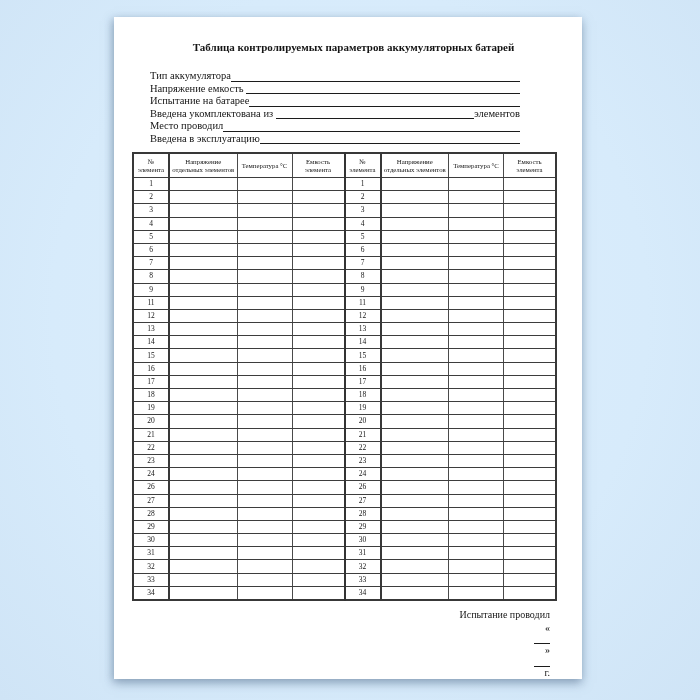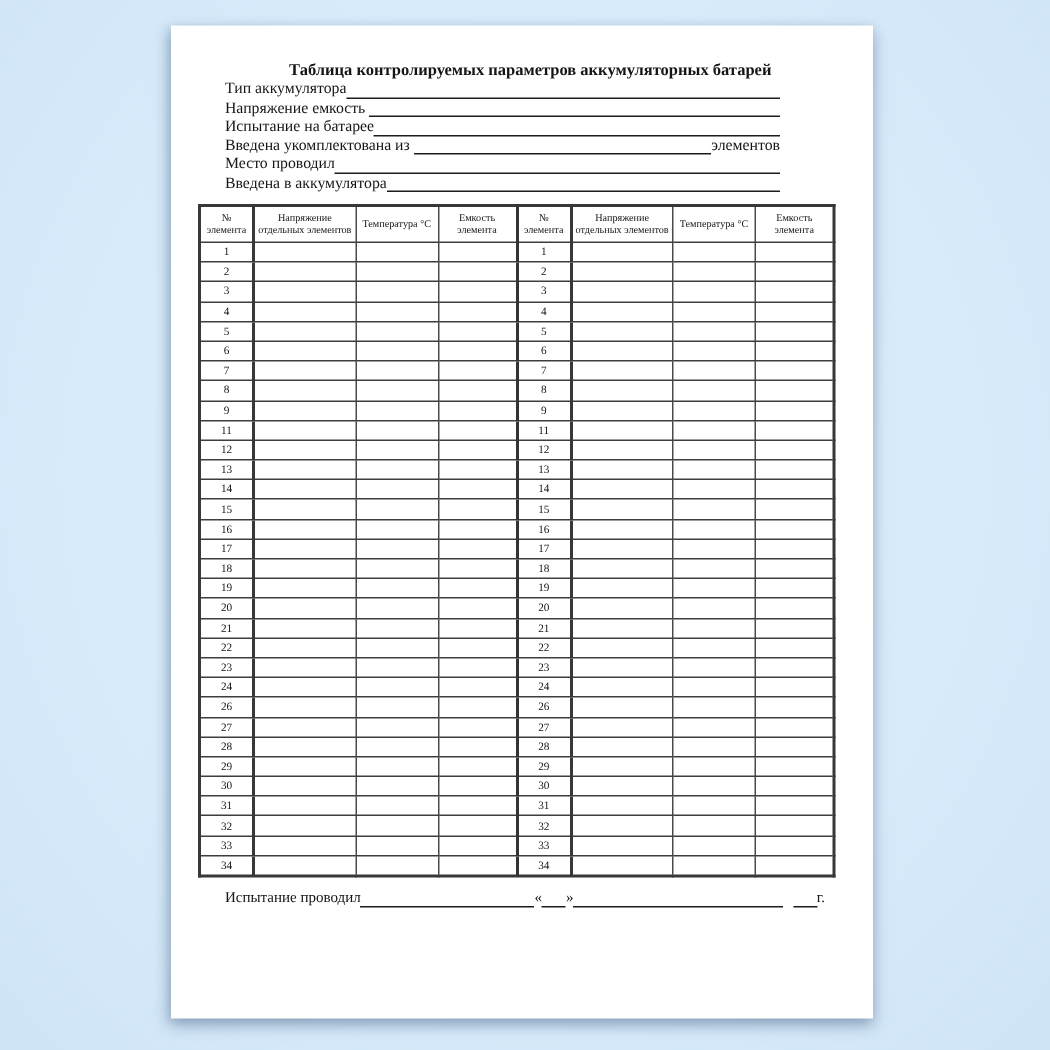--- a/index.html
+++ b/index.html
@@ -15,21 +15,21 @@
     position: absolute;
     left: 114px;
     top: 17px;
     width: 468px;
     height: 662px;
     background: #ffffff;
     box-shadow: 0 4px 10px rgba(100, 125, 155, 0.55), -2px 2px 7px rgba(110, 135, 160, 0.35);
     color: #151515;
   }
   .doc-title {
-    margin: 24px 25px 0 36px;
+    margin: 24px 25px 16px 36px;
     width: 407px;
     text-align: center;
     font-weight: bold;
     font-size: 11px;
     line-height: 13px;
     white-space: nowrap;
   }
   .fields {
     margin-left: 36px;
     width: 370px;
@@ -91,20 +91,21 @@
     text-align: center;
     vertical-align: middle;
   }
   .footer-row {
     display: flex;
     align-items: flex-end;
     margin: 8px 0 0 36px;
     width: 400px;
     font-size: 10px;
     line-height: 12px;
+    flex-direction: column;
   }
   .footer-row .label, .footer-row .q, .footer-row .year {
     white-space: pre;
   }
   .f-line {
     border-bottom: 1px solid #1c1c1c;
     height: 9px;
   }
   .f-line.long1 { flex: 110; }
   .f-line.long2 { flex: 132; margin-right: 7px; }
@@ -133,21 +134,21 @@
     <div class="field-row">
       <span class="field-label">Введена укомплектована из </span>
       <span class="field-line"></span>
       <span class="field-suffix">элементов</span>
     </div>
     <div class="field-row">
       <span class="field-label">Место проводил</span>
       <span class="field-line"></span>
     </div>
     <div class="field-row">
-      <span class="field-label">Введена в аккумулятора</span>
+      <span class="field-label">Введена в эксплуатацию</span>
       <span class="field-line"></span>
     </div>
   </div>
 
   <table class="params">
     <colgroup>
       <col style="width:36px">
         <col style="width:68px">
         <col style="width:55px">
         <col style="width:52.5px">

